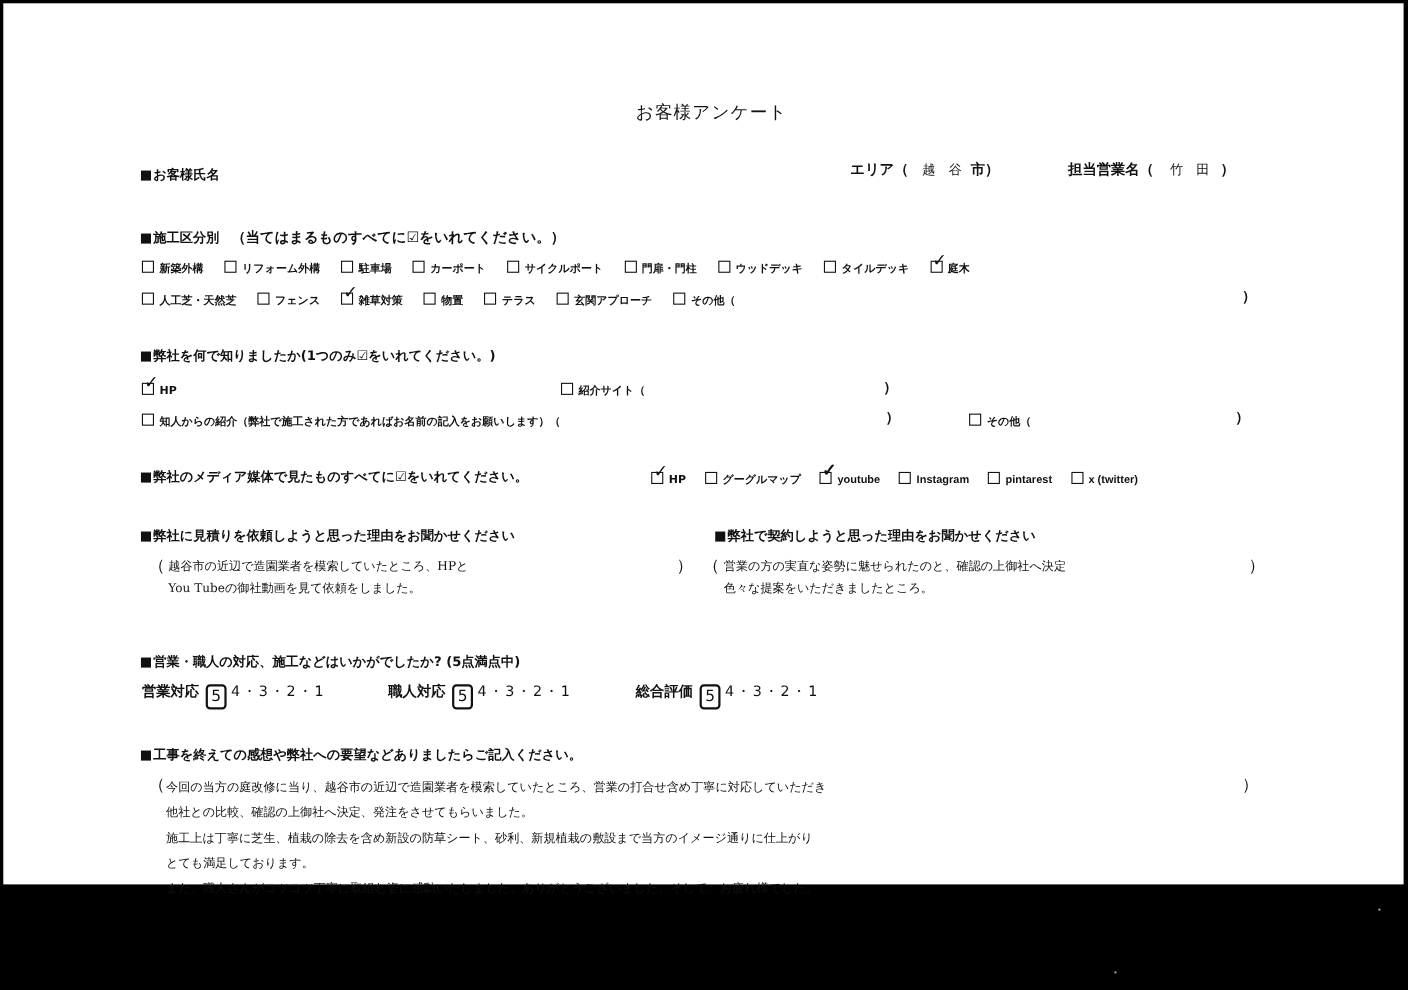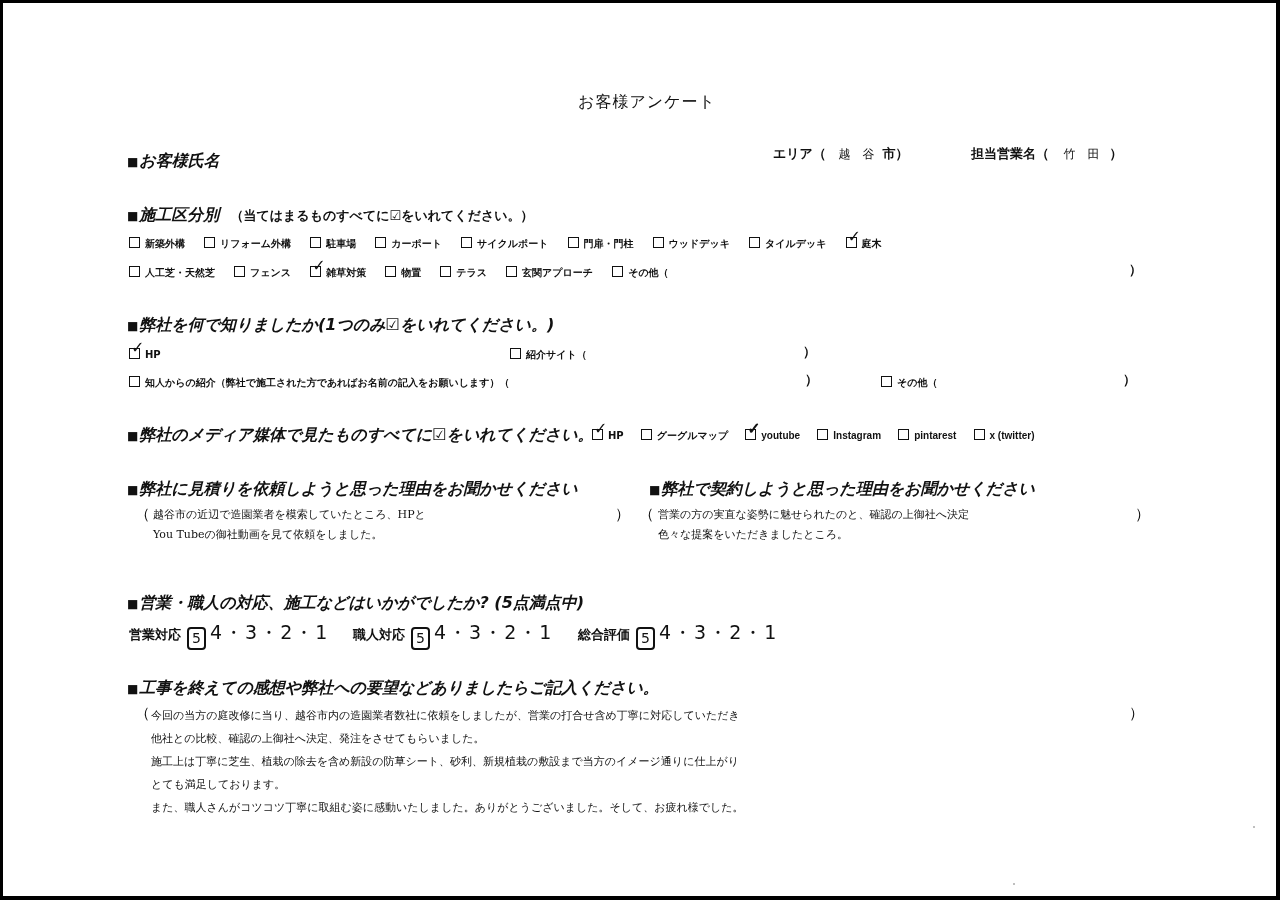--- a/index.html
+++ b/index.html
@@ -1,38 +1,38 @@
 <!DOCTYPE html>
 <html><head>
 <meta charset="utf-8">
 <style>
   html, body { margin: 0; padding: 0; }
   body {
     width: 1280px; height: 900px; background: #000; position: relative; overflow: hidden;
     font-family: "DejaVu Sans", sans-serif; color: #111;
   }
   .page {
-    position: absolute; left: 3px; top: 3px; width: 1273px; height: 893px; background: #fff;
+    position: absolute; left: 3px; top: 3px; width: 1273px; height: 801px; background: #fff;
   }
   .abs { position: absolute; white-space: nowrap; }
   .title { font-size: 16px; left: 575px; top: 89px; letter-spacing: 1px; }
-  .h { font-size: 16px; font-weight: bold; font-style: italic; }
+  .h { font-size: 12px; font-weight: bold; }
   .h::before { content: "■"; font-size: 12px; margin-right: 1px; }
   .t { font-size: 13px; font-weight: bold; }
   .hand { font-family: "DejaVu Serif", serif; font-size: 12px; font-weight: normal; }
   .sans { font-family: "Liberation Sans", sans-serif; font-weight: normal; font-size: 15px; }
   .serif { font-family: "DejaVu Serif", serif; font-size: 11px; line-height: 20px; }
   .cb { display: inline-block; width: 9px; height: 9px; border: 1.5px solid #111; margin-right: 5px; position: relative; vertical-align: -1px; }
   .cb.checked::after {
     content: "✓"; position: absolute; left: 1px; top: -9px; font-size: 16px; line-height: 16px; font-weight: bold; color: #111;
   }
   .opt { display: inline-block; font-size: 10px; font-weight: bold; margin-right: 14px; }
   .row { position: absolute; white-space: nowrap; }
   .score-box { display: inline-block; border: 2px solid #111; border-radius: 4px; width: 15px; height: 19px; line-height: 19px; text-align: center; font-weight: normal; font-size: 14px; margin: 0 4px 0 6px; vertical-align: -4px; }
-  .score-rest { font-size: 19px; font-weight: normal; letter-spacing: 2px; }
+  .score-rest { font-size: 13px; font-weight: normal; letter-spacing: 2px; }
   .paren { font-family: "DejaVu Serif", serif; font-size: 15px; }
   .speck { position: absolute; width: 2px; height: 2px; background: #aaa; border-radius: 1px; }
 </style>
 </head>
 <body>
 
 <div class="page">
 
   <div class="abs title">お客様アンケート</div>
 
@@ -122,21 +122,21 @@
   <div class="row t" style="left:350px; top:617px;">
     <span>職人対応</span><span class="score-box">5</span><span class="score-rest">4・3・2・1</span>
   </div>
   <div class="row t" style="left:575px; top:617px;">
     <span>総合評価</span><span class="score-box">5</span><span class="score-rest">4・3・2・1</span>
   </div>
 
   <div class="abs h" style="left:124px; top:675px;">工事を終えての感想や弊社への要望などありましたらご記入ください。</div>
   <div class="abs paren" style="left:132px; top:701px;">（</div>
   <div class="abs serif" style="left:148px; top:701px; line-height:23px;">
-    <div>今回の当方の庭改修に当り、越谷市内の造園業者数社に依頼をしましたが、営業の打合せ含め丁寧に対応していただき</div>
+    <div>今回の当方の庭改修に当り、越谷市の近辺で造園業者を模索していたところ、営業の打合せ含め丁寧に対応していただき</div>
     <div>他社との比較、確認の上御社へ決定、発注をさせてもらいました。</div>
     <div>施工上は丁寧に芝生、植栽の除去を含め新設の防草シート、砂利、新規植栽の敷設まで当方のイメージ通りに仕上がり</div>
     <div>とても満足しております。</div>
     <div>また、職人さんがコツコツ丁寧に取組む姿に感動いたしました。ありがとうございました。そして、お疲れ様でした。</div>
   </div>
   <div class="abs paren" style="left:1126px; top:701px;">）</div>
 
   <div class="speck" style="left:1250px; top:823px;"></div>
   <div class="speck" style="left:1010px; top:880px;"></div>
 </div>

